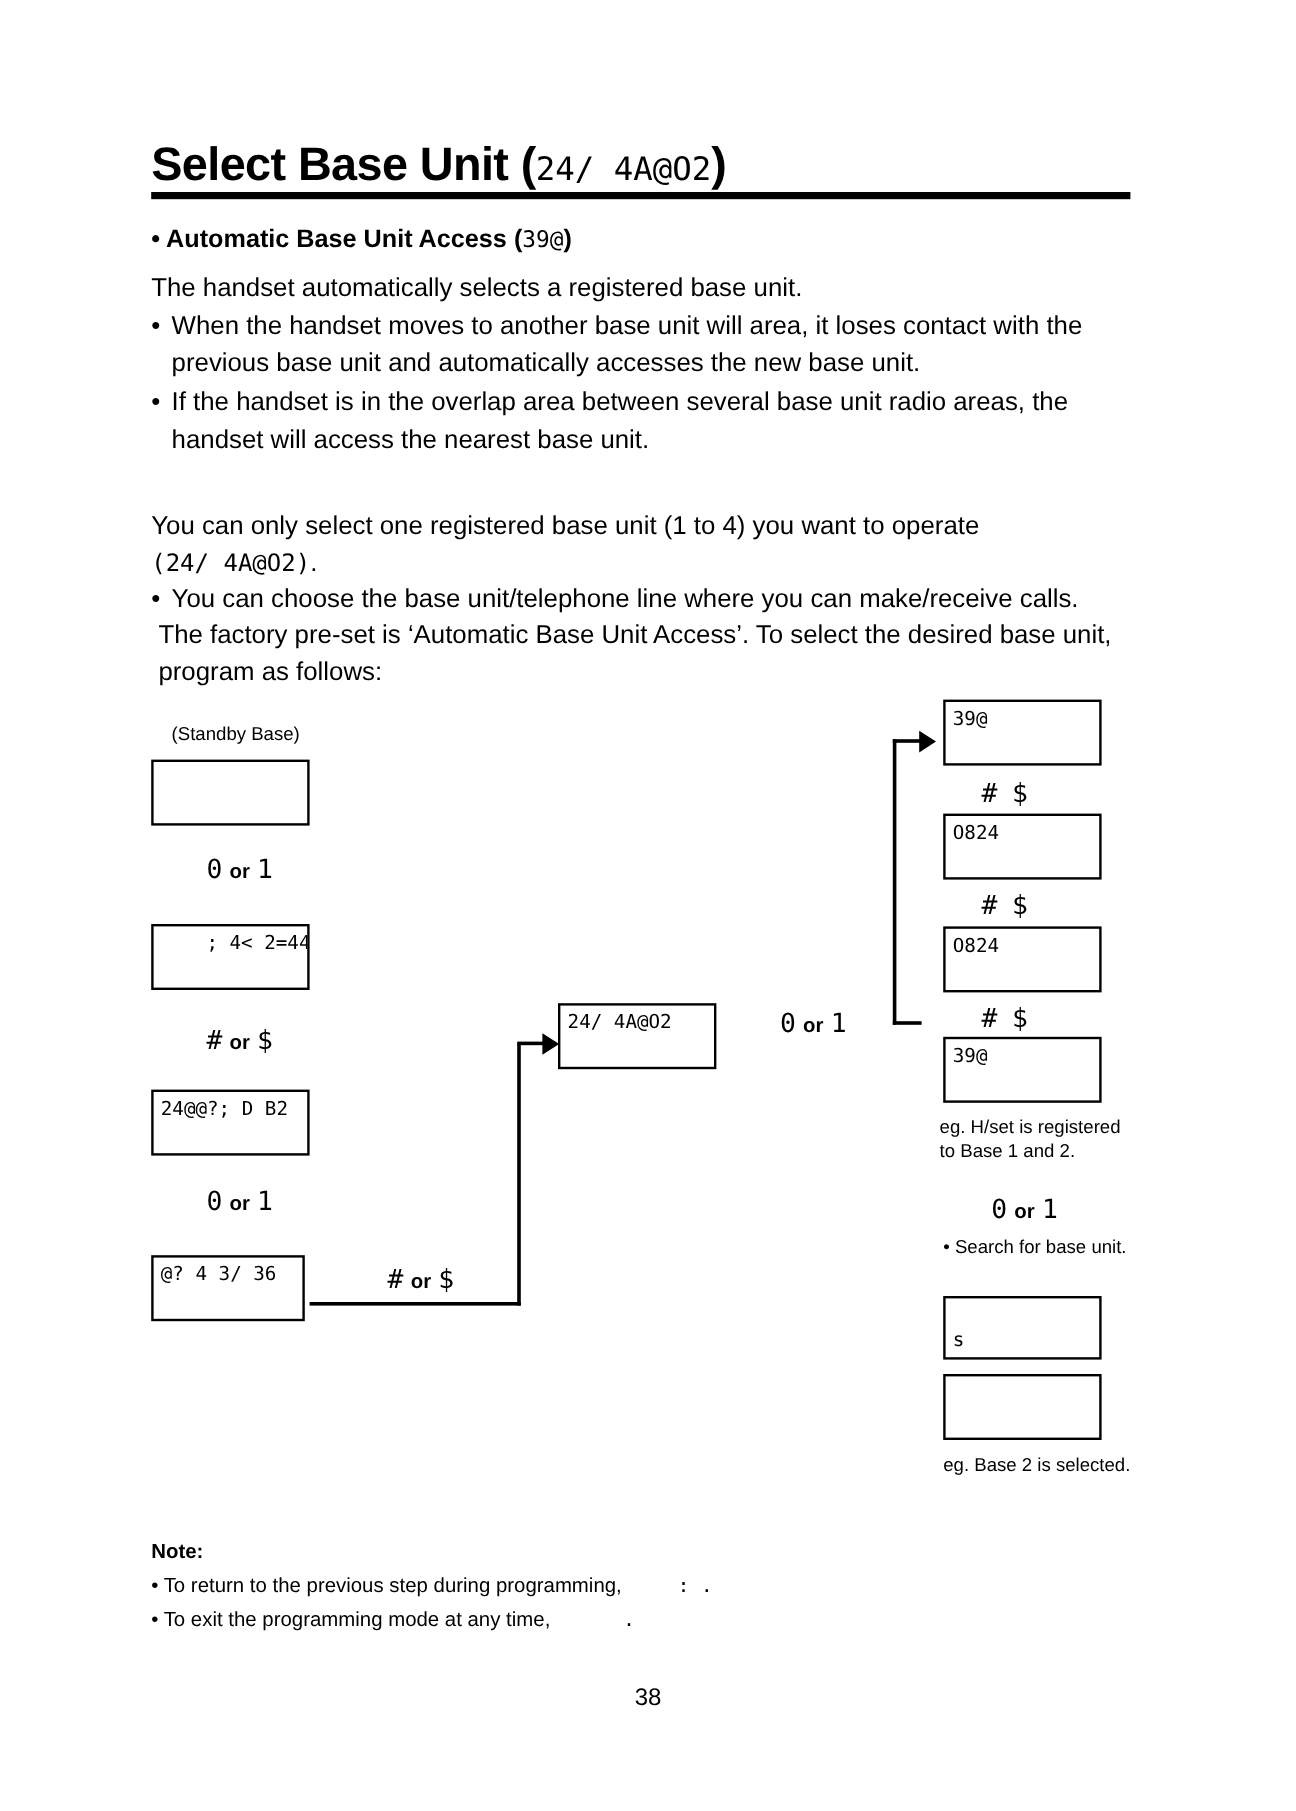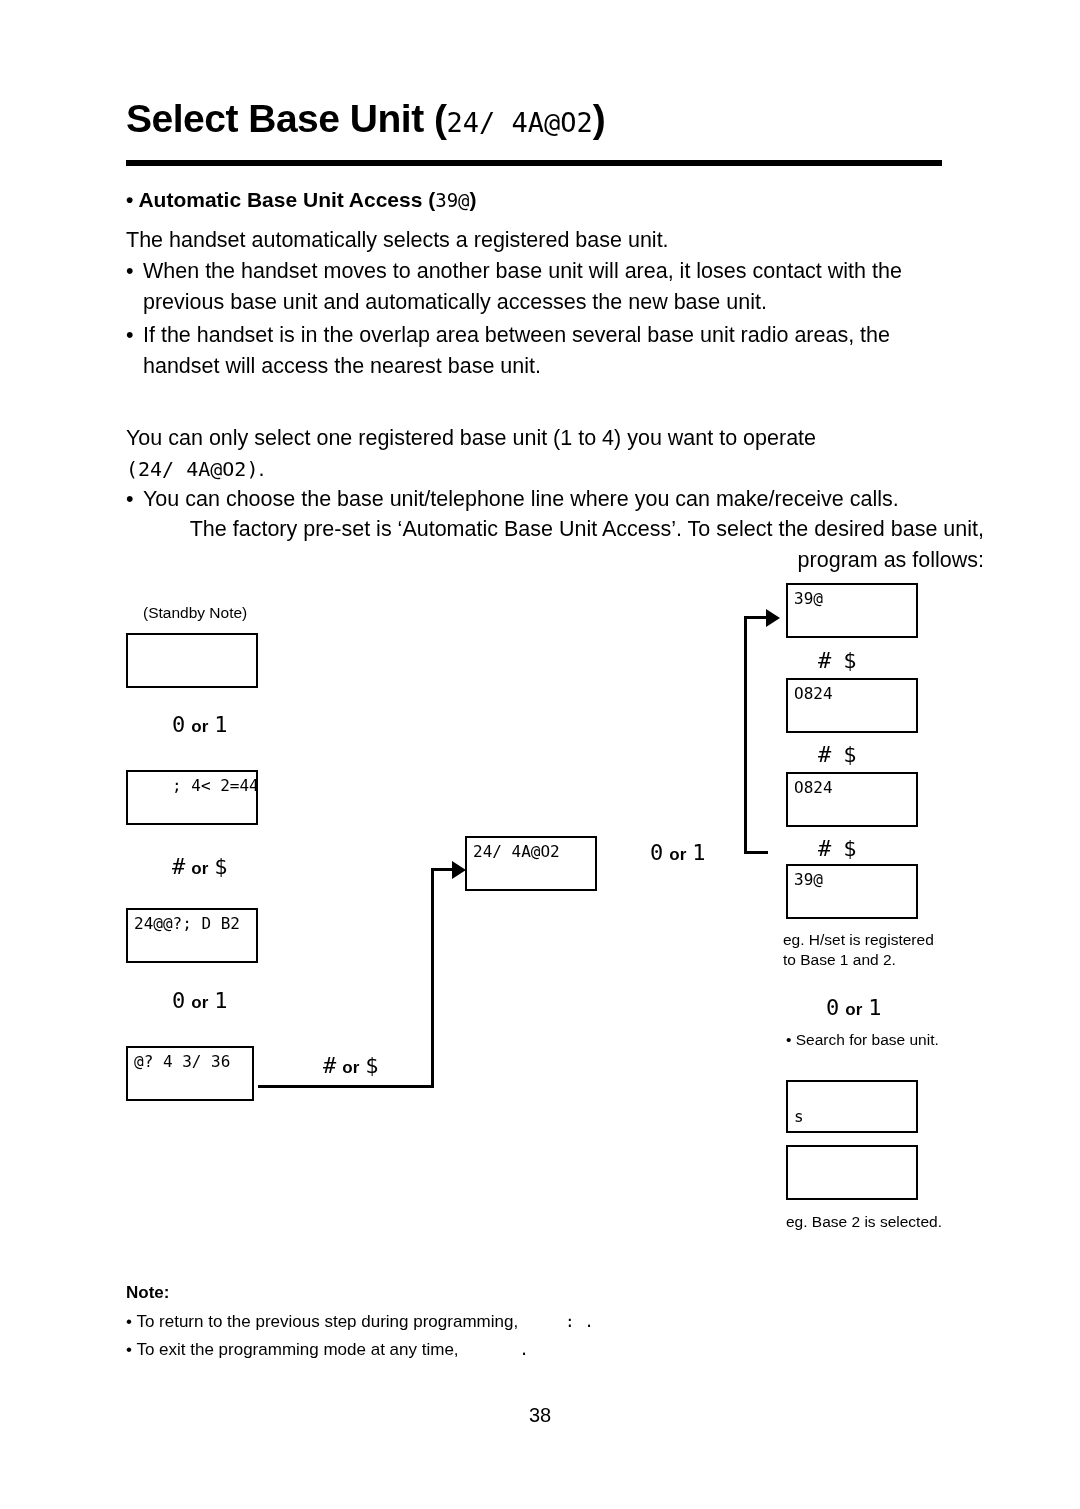--- a/index.html
+++ b/index.html
@@ -19,21 +19,21 @@
     position: absolute;
     left: 0; top: 0;
     width: 1080px;
     height: 1509px;
   }
 
   
   .title {
     position: absolute;
     left: 126px;
-    top: 97px;
+    top: 116px;
     width: 820px;
     font-size: 39px;
     font-weight: bold;
     letter-spacing: -0.5px;
     white-space: nowrap;
   }
   .title .lcd {
     font-family: "DejaVu Sans Mono", monospace;
     font-weight: normal;
     font-size: 27px;
@@ -175,25 +175,25 @@
   <div class="para" style="left:126px; top:423px; width:840px;">
     <span>You can only select one registered base unit (1 to 4) you want to operate</span><br>
     <span class="lcd">(24/ 4A@O2)</span><span>.</span>
   </div>
 
   <div class="bullet" style="left:126px; top:484px; width:840px;">
     <span class="dot">•</span>
     <span class="txt">You can choose the base unit/telephone line where you can make/receive calls.</span>
   </div>
 
-  <div class="para" style="left:144px; top:514px; width:840px;text-align:right;">The factory pre-set is ‘Automatic Base Unit Access’. To select the desired base unit, program as follows:</div>
+  <div class="para" style="left:132px; top:514px; width:840px;">The factory pre-set is ‘Automatic Base Unit Access’. To select the desired base unit, program as follows:</div>
 
   <div class="diagram">
 
-    <div class="caption" style="left:143px; top:603px;">(Standby Note)</div>
+    <div class="caption" style="left:143px; top:603px;">(Standby Base)</div>
 
     <div class="lcdbox" style="left:126px; top:633px; width:132px; height:55px;"></div>
 
     <div class="keyrow" style="left:172px; top:712px;">
       <span class="k">0</span><span class="or">or</span><span class="k">1</span>
     </div>
 
     <div class="lcdbox" style="left:126px; top:770px; width:132px; height:55px;padding-left:44px;">; 4&lt; 2=445</div>
 
     <div class="keyrow" style="left:172px; top:854px;">

